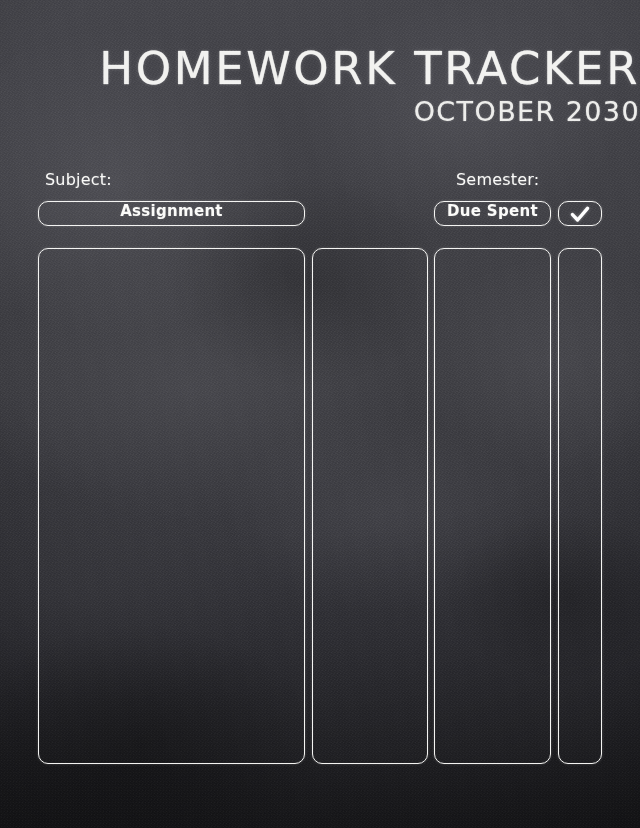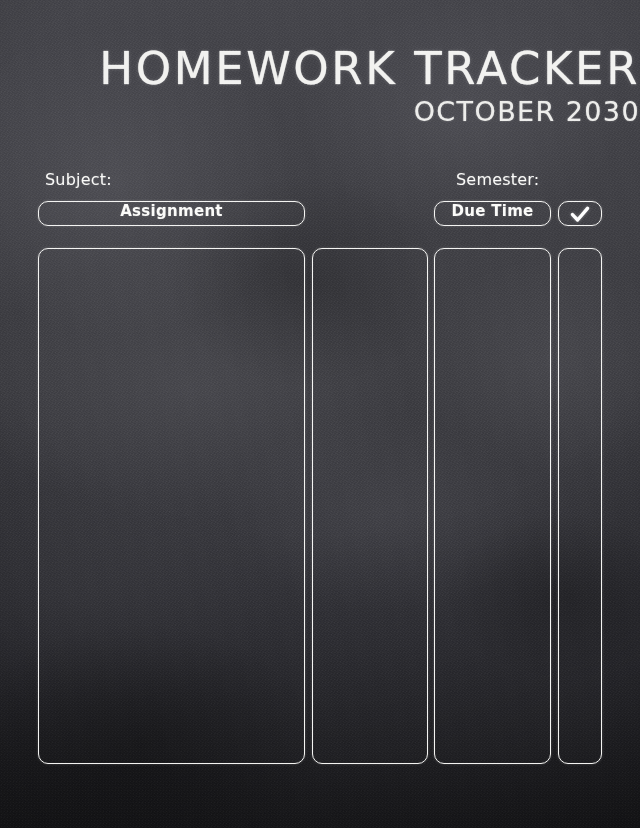--- a/index.html
+++ b/index.html
@@ -214,21 +214,21 @@
         </div>
         <div class="cell body-cell"></div>
       </div>
 
       <div class="col col-time">
         <div class="cell body-cell"></div>
       </div>
 
       <div class="col col-due">
         <div class="cell head-cell">
-          <span class="head-text">Due Time</span>
+          <span class="head-text">Due Spent</span>
         </div>
         <div class="cell body-cell"></div>
       </div>
 
       <div class="col col-check">
         <div class="cell head-cell">
           <svg class="check-icon" viewBox="0 0 24 24">
             <path d="M4.5 12.6 L9.6 18 L19.5 6.4"></path>
           </svg>
         </div>

